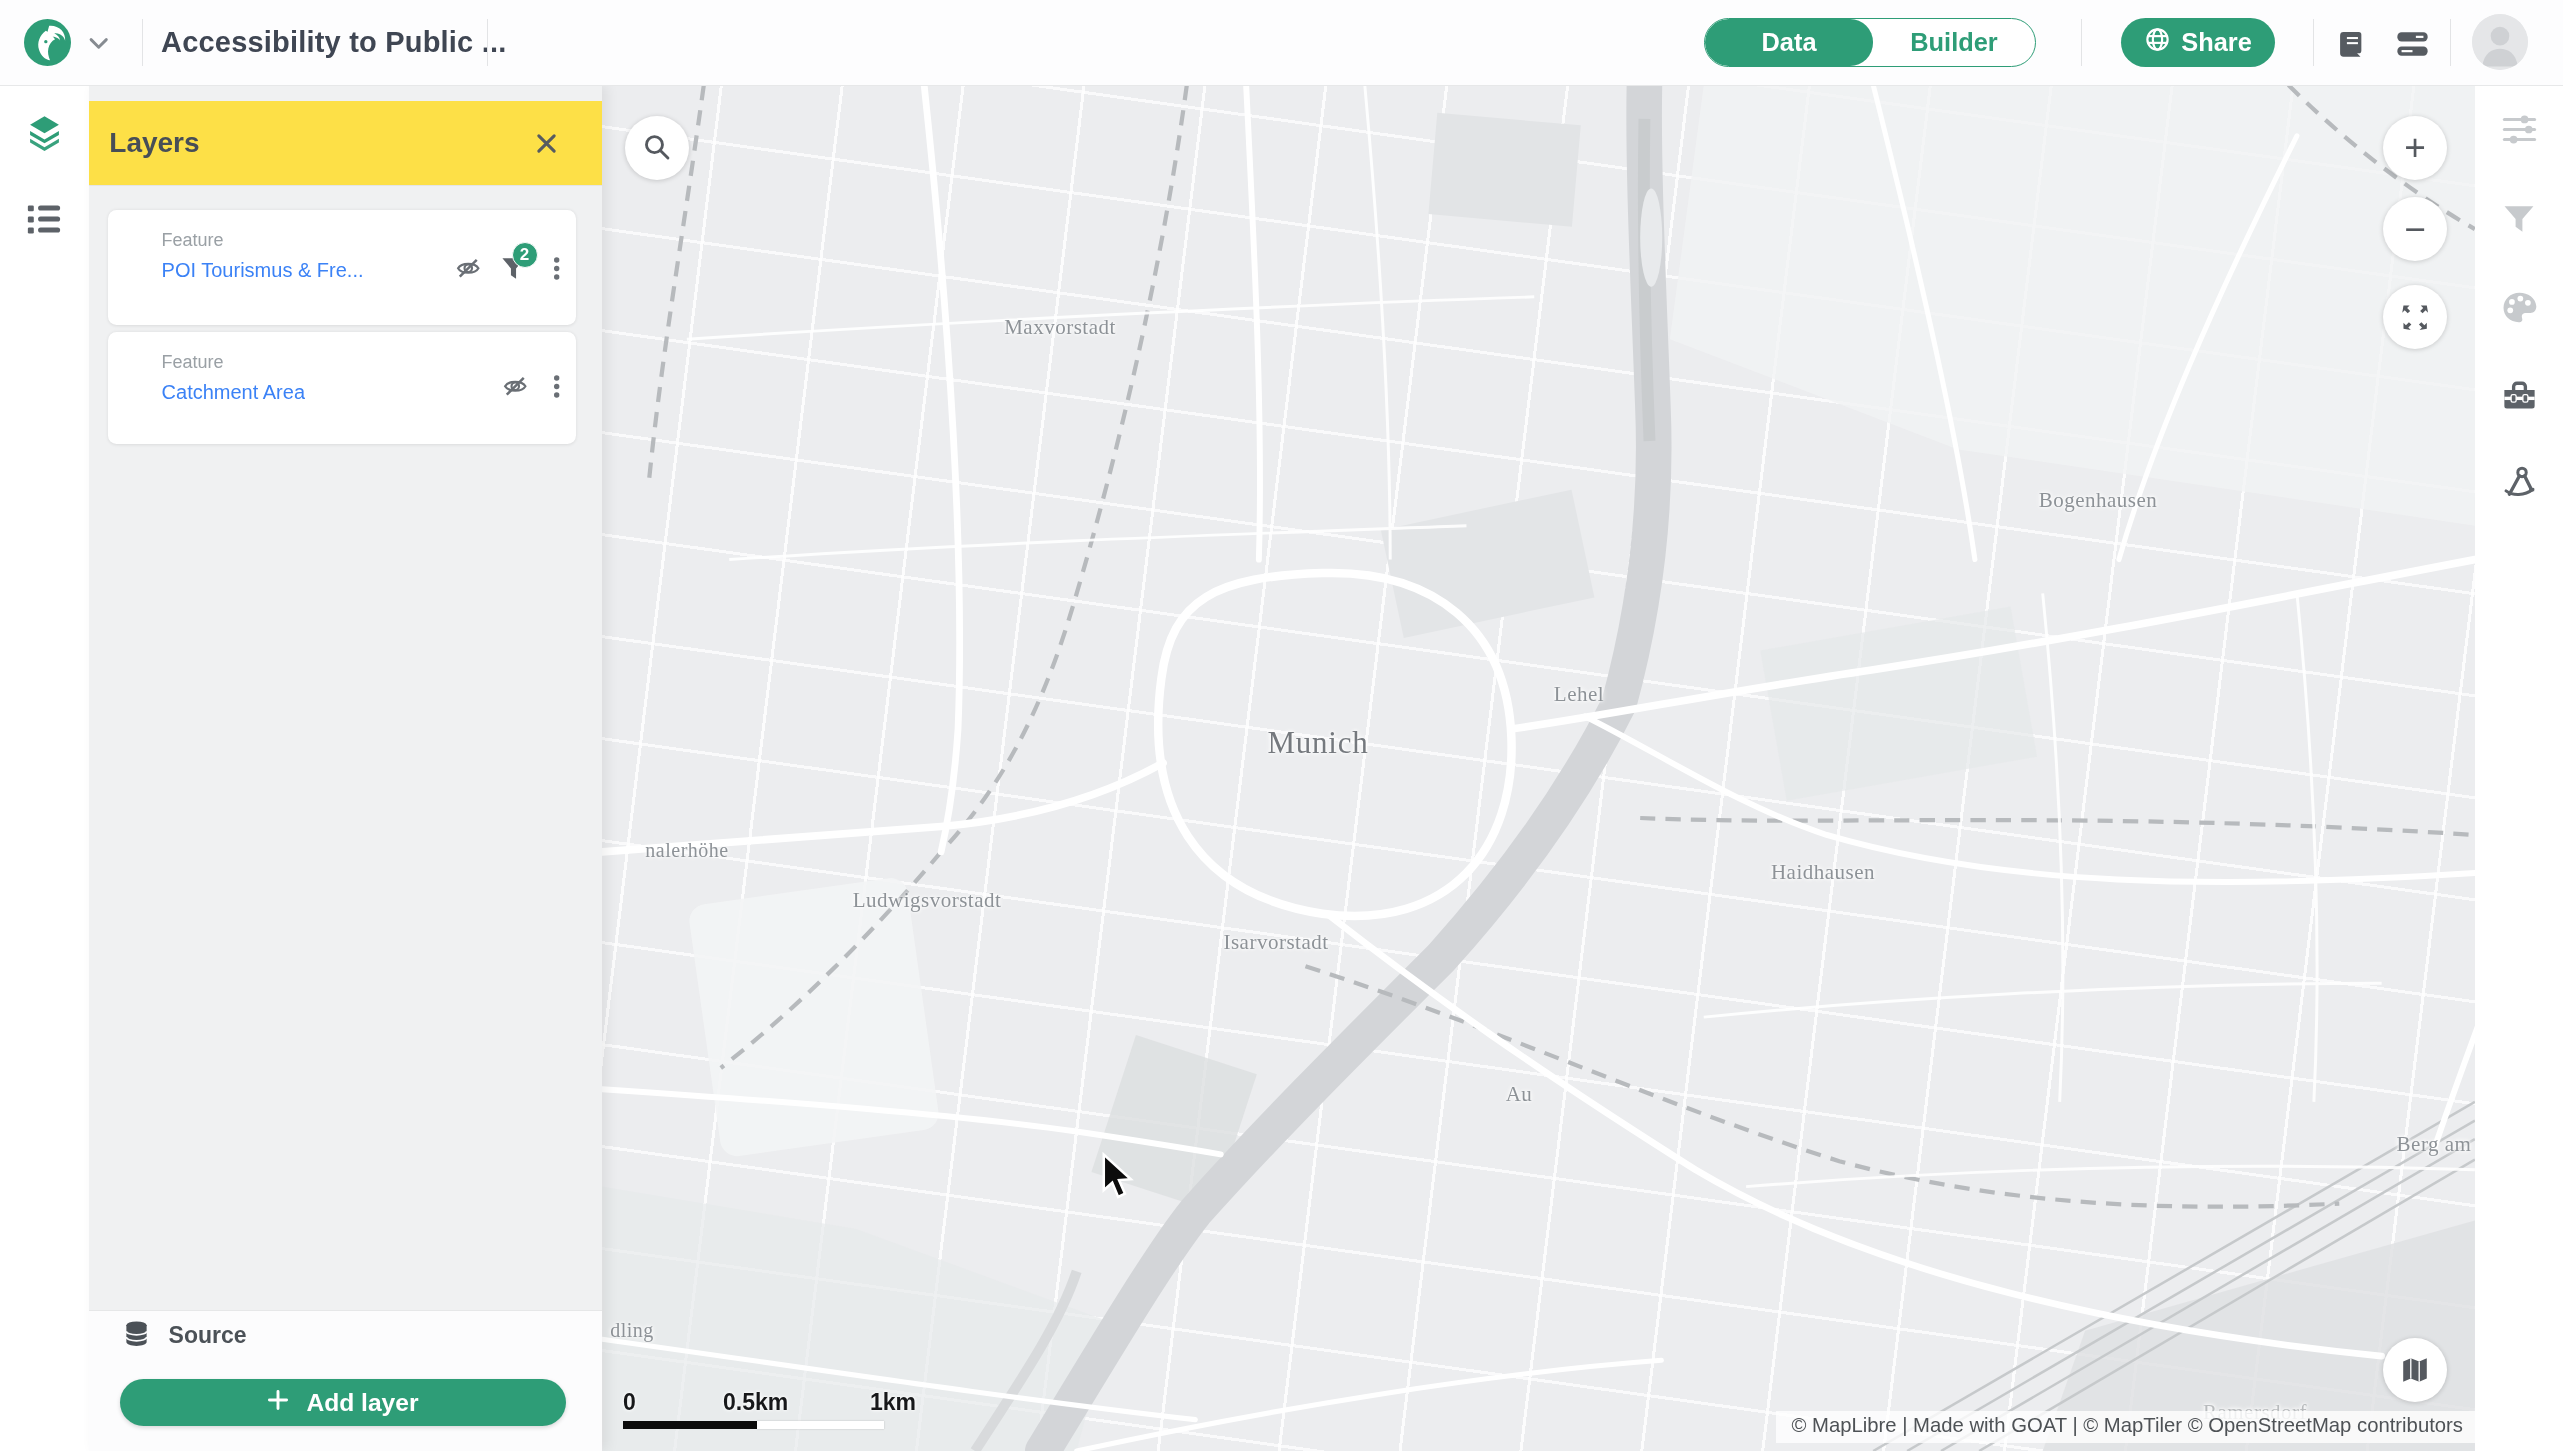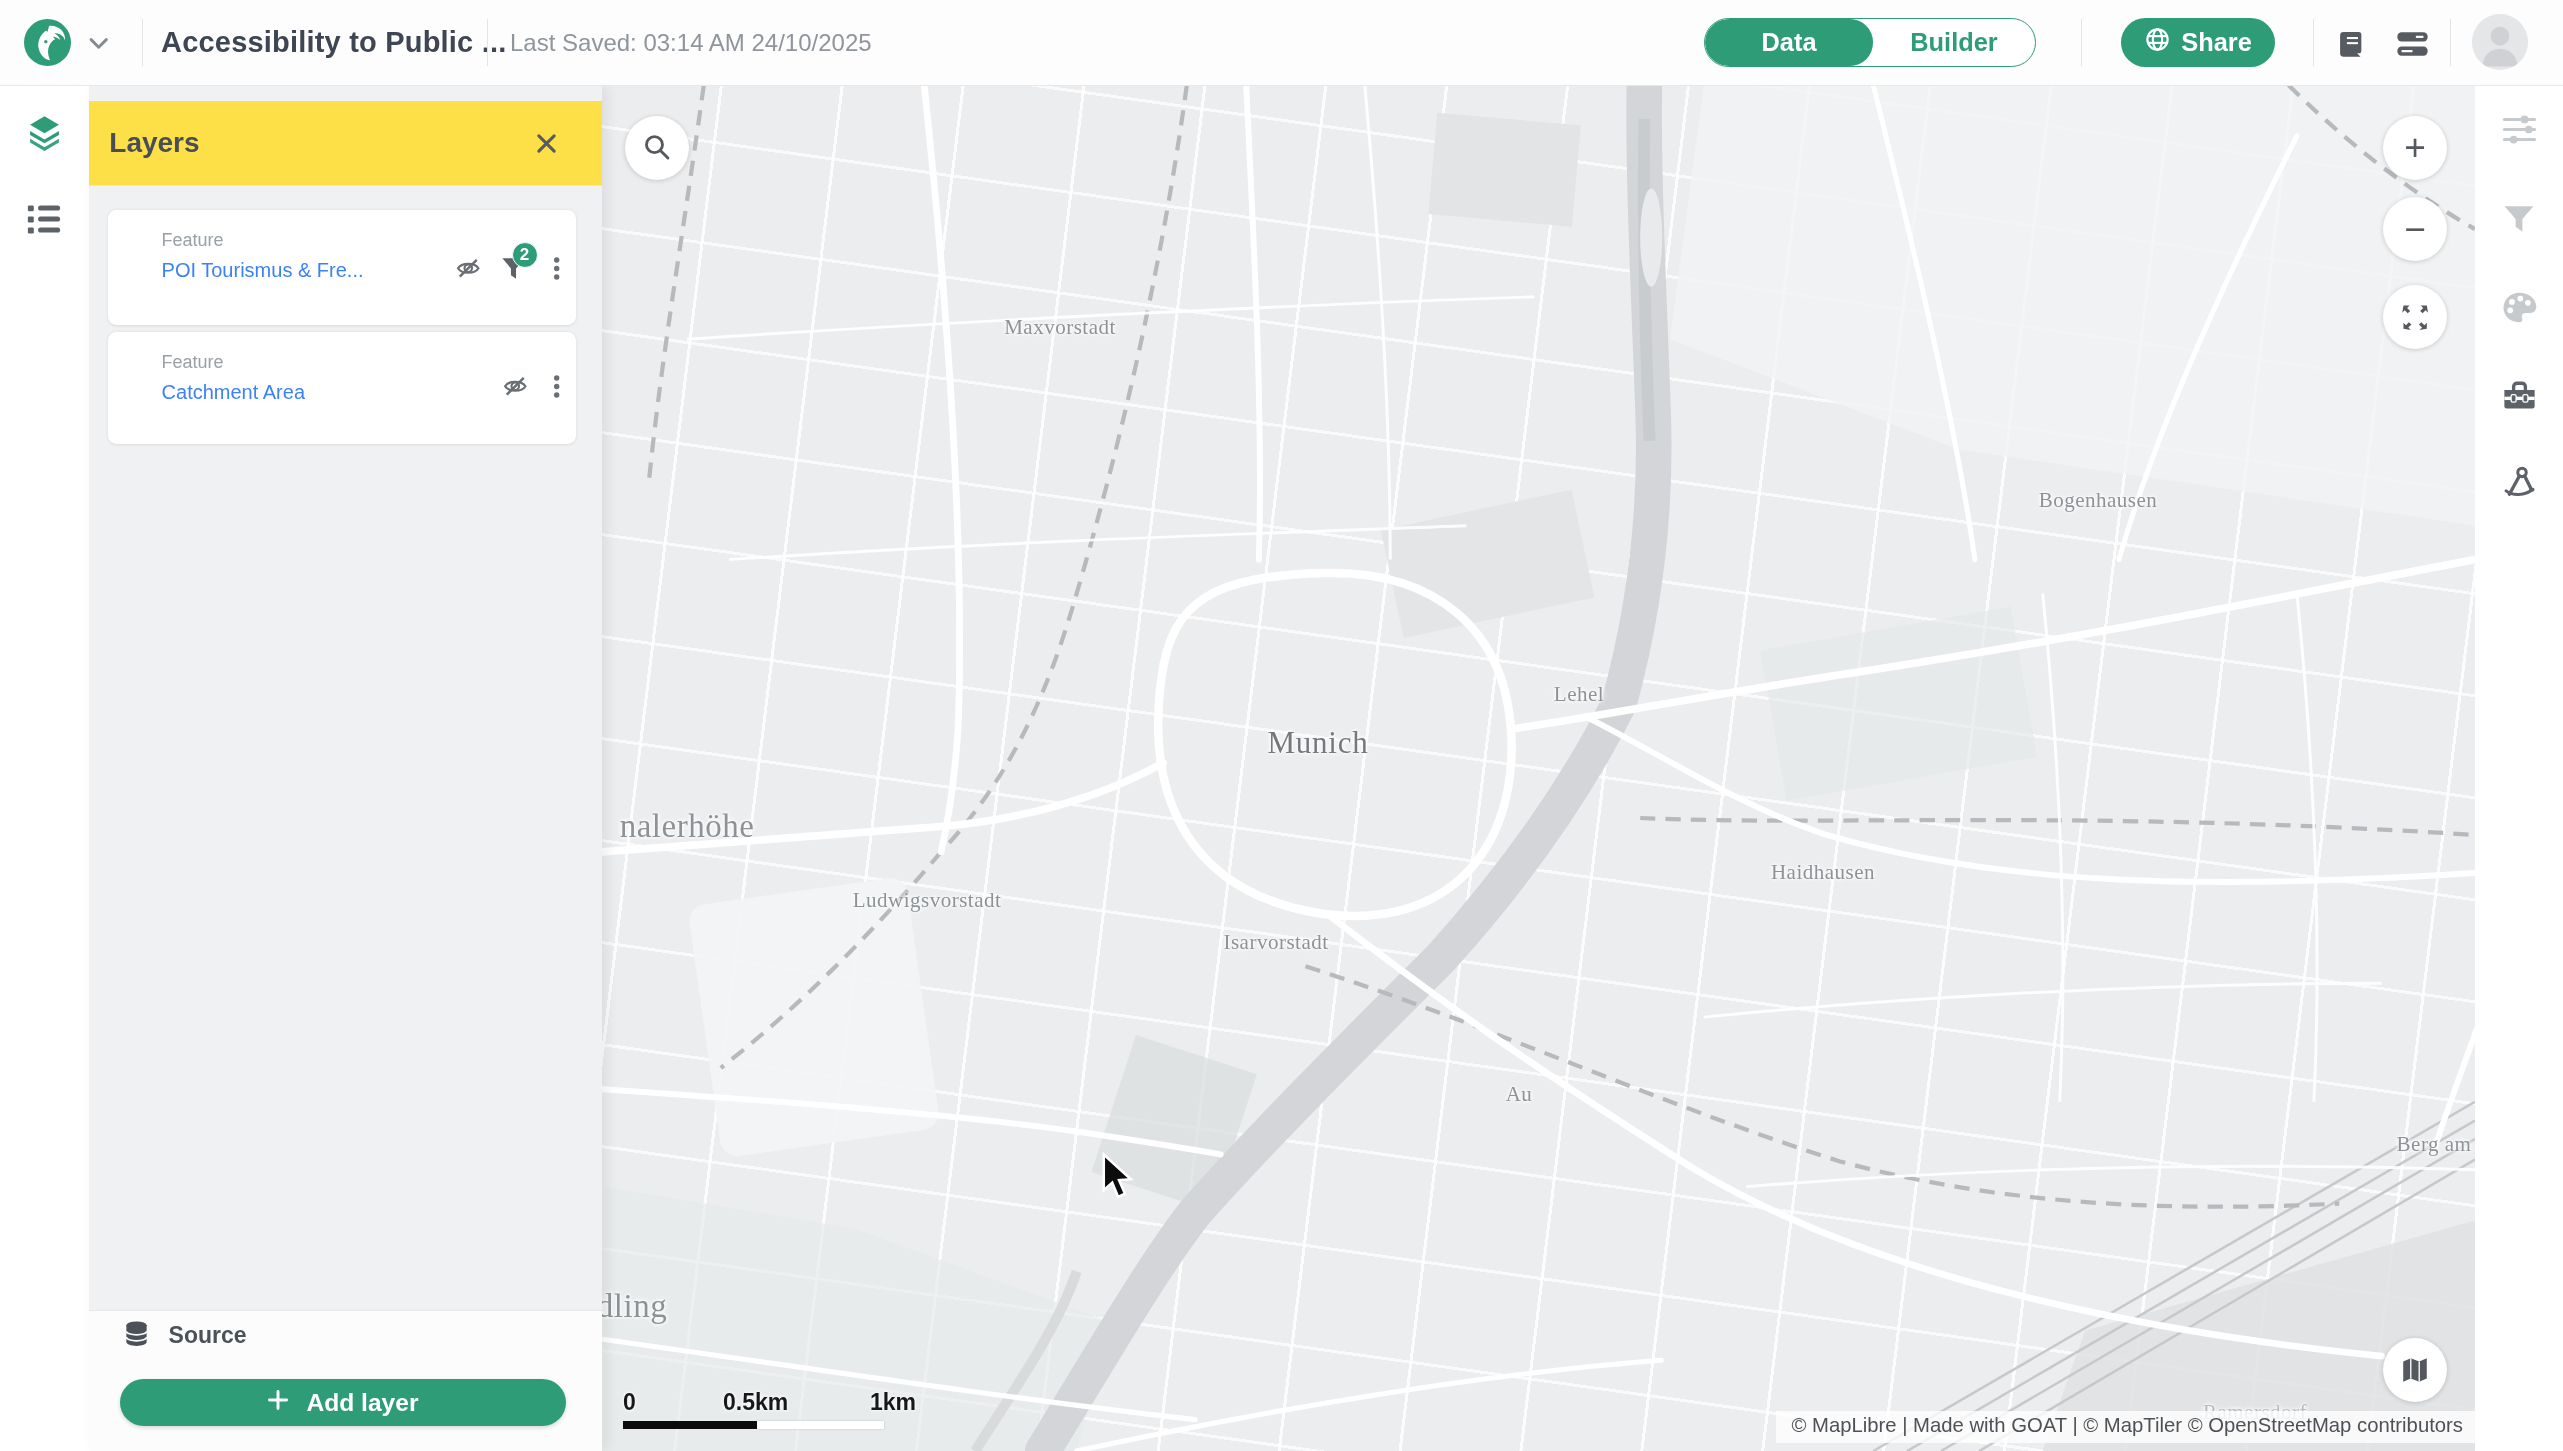--- a/index.html
+++ b/index.html
@@ -55,21 +55,21 @@
   .map{position:absolute;left:602px;top:85px;width:1873px;height:1366px;overflow:hidden;
     background:
       repeating-linear-gradient(97deg, rgba(255,255,255,0) 0 117px, rgba(255,255,255,.85) 117px 120px),
       repeating-linear-gradient(8deg, rgba(255,255,255,0) 0 98px, rgba(255,255,255,.75) 98px 101px),
       #ecedef;
     z-index:10;}
   .map-svg{position:absolute;left:0;top:0;}
   .map-label{position:absolute;transform:translate(-50%,-50%);font-size:21px;color:#8d9297;letter-spacing:0.5px;white-space:nowrap;
     text-shadow:0 0 2.5px #fff,0 0 4.2px #fff,0 0 6px #fff;z-index:12;font-family:Liberation Serif, serif;}
   .map-label.big{font-size:31px;color:#75797e;letter-spacing:0.8px;}
-  .map-label.mid{font-size:33px;}
+  .map-label.mid{font-size:20px;margin-top:24px;}
   .map-label.faint{color:#b8bbbd;z-index:11;}
   .ctl{position:absolute;width:64px;height:64px;border-radius:50%;background:#ffffff;box-shadow:0 0.8px 5.1px rgba(0,0,0,.18);
     display:flex;align-items:center;justify-content:center;cursor:pointer;z-index:15;}
   .ctl .glyph{font-size:37px;color:#55595f;font-weight:400;line-height:1;}
   .scalebar{position:absolute;left:21px;top:1304px;width:271px;z-index:14;}
   .scalebar .nums{position:relative;height:27px;font-size:23px;font-weight:700;color:#17181a;
     text-shadow:0 0 2.5px #fff,0 0 4.2px #fff;}
   .scalebar .n0{position:absolute;left:0;}
   .scalebar .n1{position:absolute;left:100px;}
   .scalebar .n2{position:absolute;left:247px;}
@@ -97,21 +97,20 @@
     </svg>
   </div>
   <div class="chevron">
     <svg width="25.4" height="24" viewBox="0 0 30 28">
         <polyline points="6,10 15,19 24,10" fill="none" stroke="#868b91" stroke-width="3.4" stroke-linecap="round" stroke-linejoin="round"></polyline>
       </svg>
   </div>
   <div class="vdiv" style="left:142px"></div>
   <div class="proj-title">Accessibility to Public ...</div>
   <div class="vdiv" style="left:487px"></div>
-  <div class="last-saved">Last Saved: 03:14 AM 24/10/2025</div>
 
   <div class="mode-toggle">
     <div class="seg seg-data">Data</div>
     <div class="seg seg-builder">Builder</div>
   </div>
 
   <div class="vdiv" style="left:2081px"></div>
 
   <div class="share-btn">
     <span>

